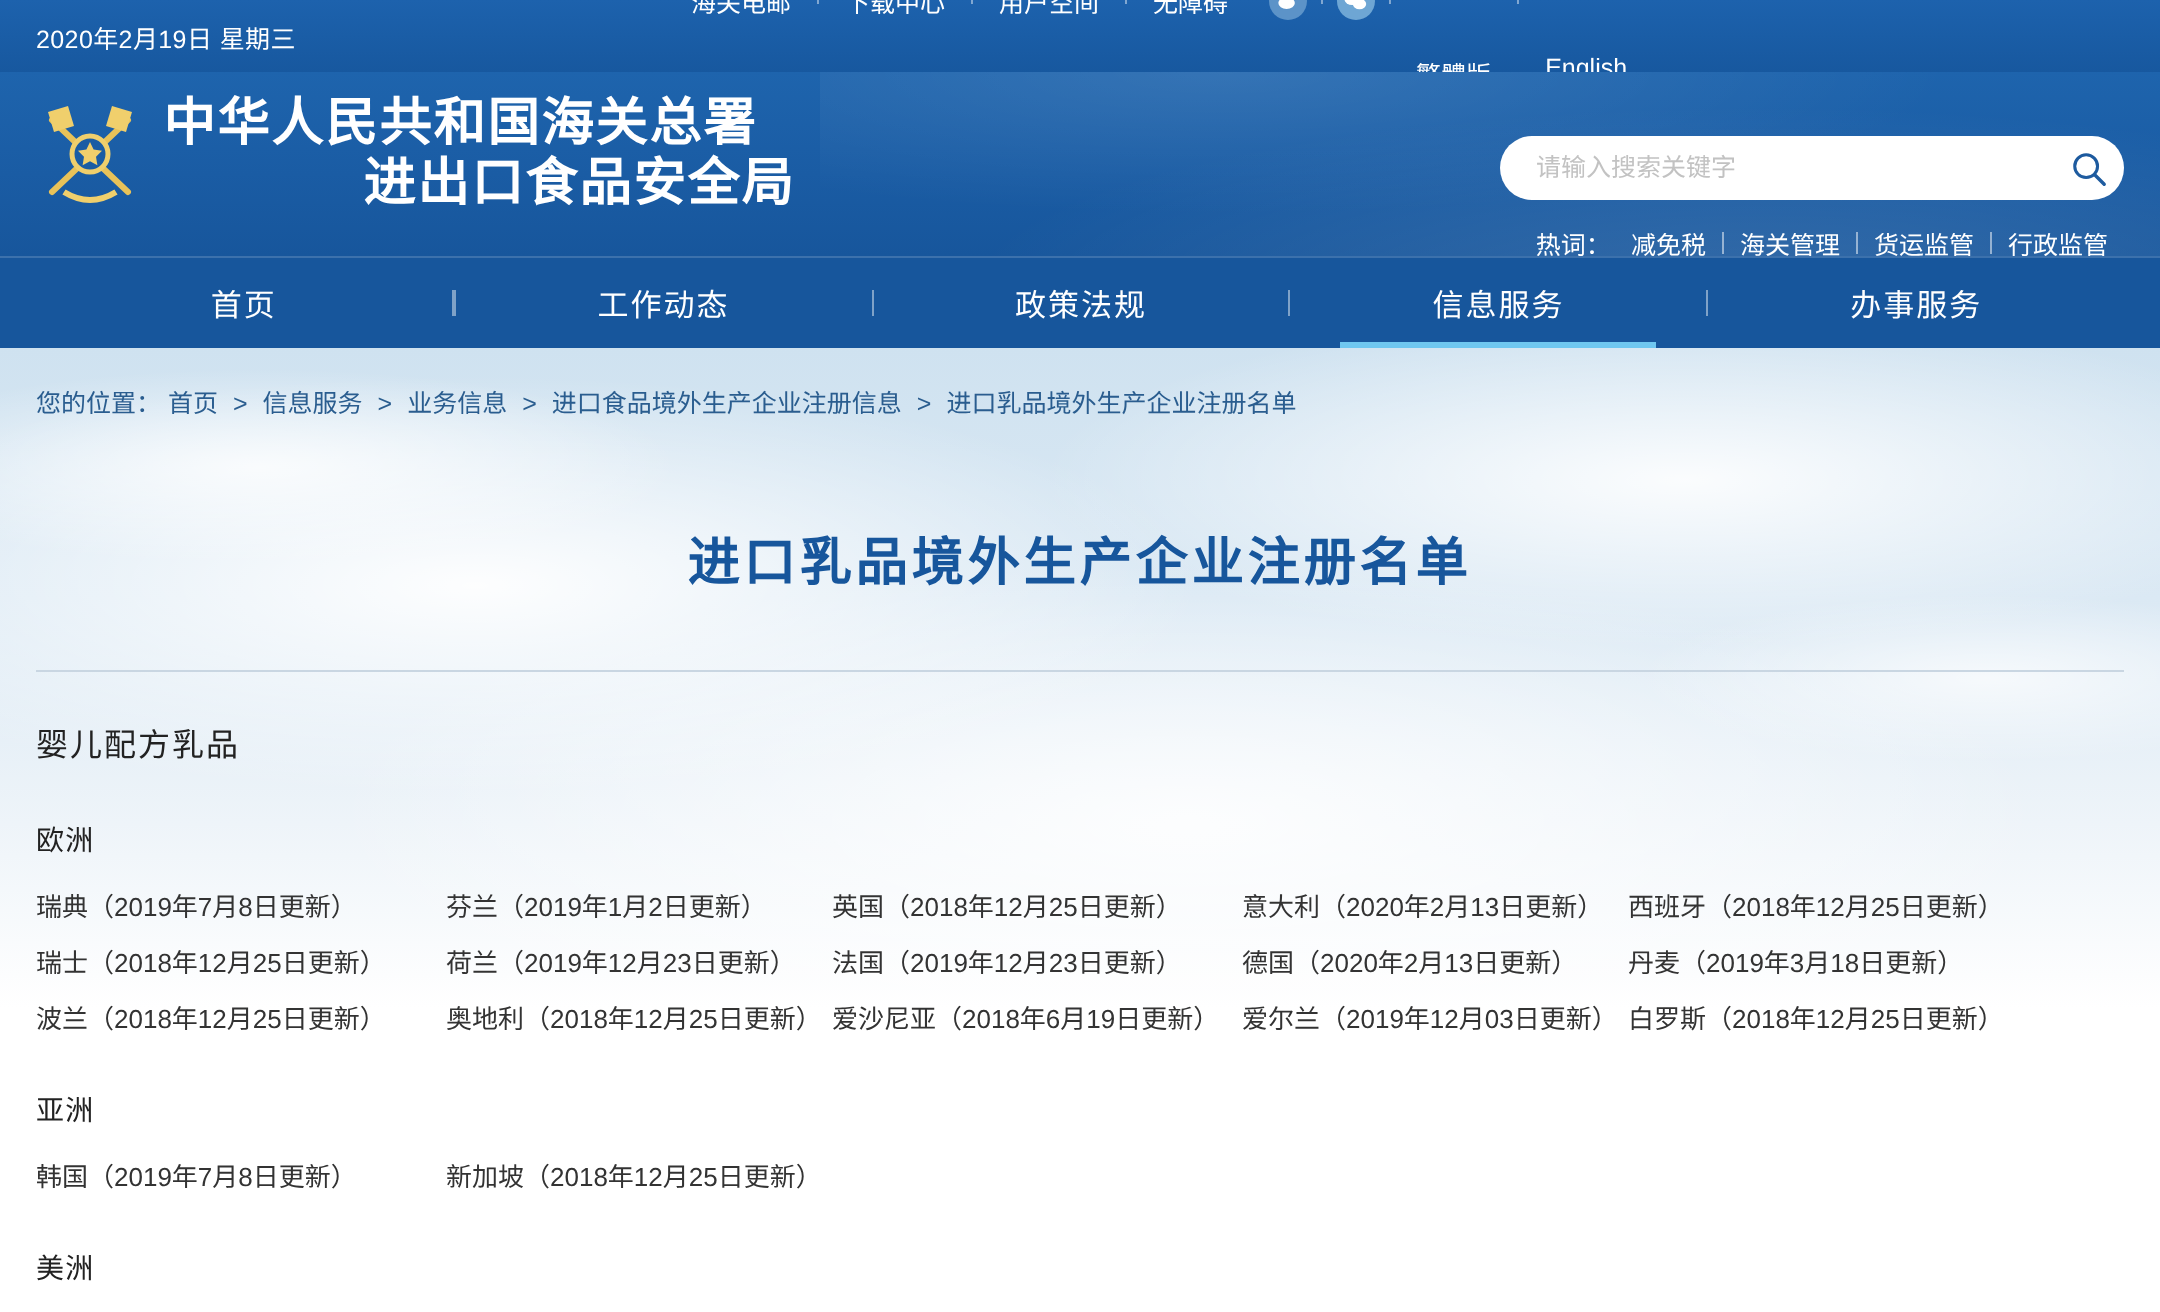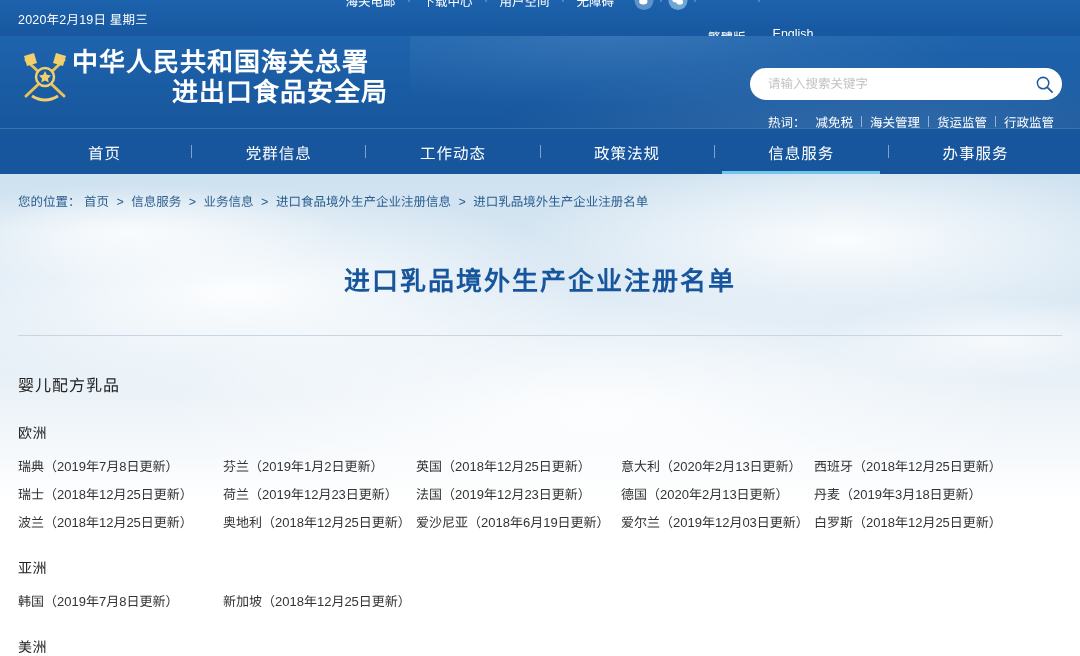--- a/index.html
+++ b/index.html
@@ -64,21 +64,21 @@
     position: absolute;
     right: 0; top: 0; bottom: 0; width: 62%;
     background:
       radial-gradient(ellipse at 70% 120%, rgba(255,255,255,.13) 0%, rgba(255,255,255,0) 60%),
       radial-gradient(ellipse at 30% 0%, rgba(255,255,255,.10) 0%, rgba(255,255,255,0) 55%);
     pointer-events: none;
   }
   .brand {
     position: absolute;
     left: 18px; top: 10px;
-    display: flex; align-items: center; 
+    display: flex; align-items: center; gap: 10px;
   }
   .emblem {
     width: 54px; height: 62px;
     position: relative;
     flex: 0 0 54px;
   }
   .emblem svg { display:block; }
   .brand-text {
     color: #ffffff;
     line-height: 1.16;
@@ -207,21 +207,21 @@
     margin-top: 48px;
     font-family: "DejaVu Serif","Liberation Serif", serif;
   }
   .hr {
     margin-top: 38px;
     height: 1px;
     background: #c9d6e2;
   }
 
   .section-title {
-    margin-top: 36px;
+    margin-top: 23px;
     font-size: 16px;
     color: #222;
     letter-spacing: 1px;
   }
   .region {
     margin-top: 26px;
     font-size: 14px;
     color: #222;
     letter-spacing: .6px;
   }
@@ -314,21 +314,20 @@
     <span class="vsep"></span>
     <a href="#">货运监管</a>
     <span class="vsep"></span>
     <a href="#">行政监管</a>
   </div>
 </div>
 
 <div class="nav">
   <a href="#" class="nav-item">首页</a>
   <span class="nav-divider"></span>
-  <a href="#" class="nav-item">党群信息</a>
   <span class="nav-divider"></span>
   <a href="#" class="nav-item">工作动态</a>
   <span class="nav-divider"></span>
   <a href="#" class="nav-item">政策法规</a>
   <span class="nav-divider"></span>
   <a href="#" class="nav-item active">信息服务</a>
   <span class="nav-divider"></span>
   <a href="#" class="nav-item">办事服务</a>
 </div>
 

